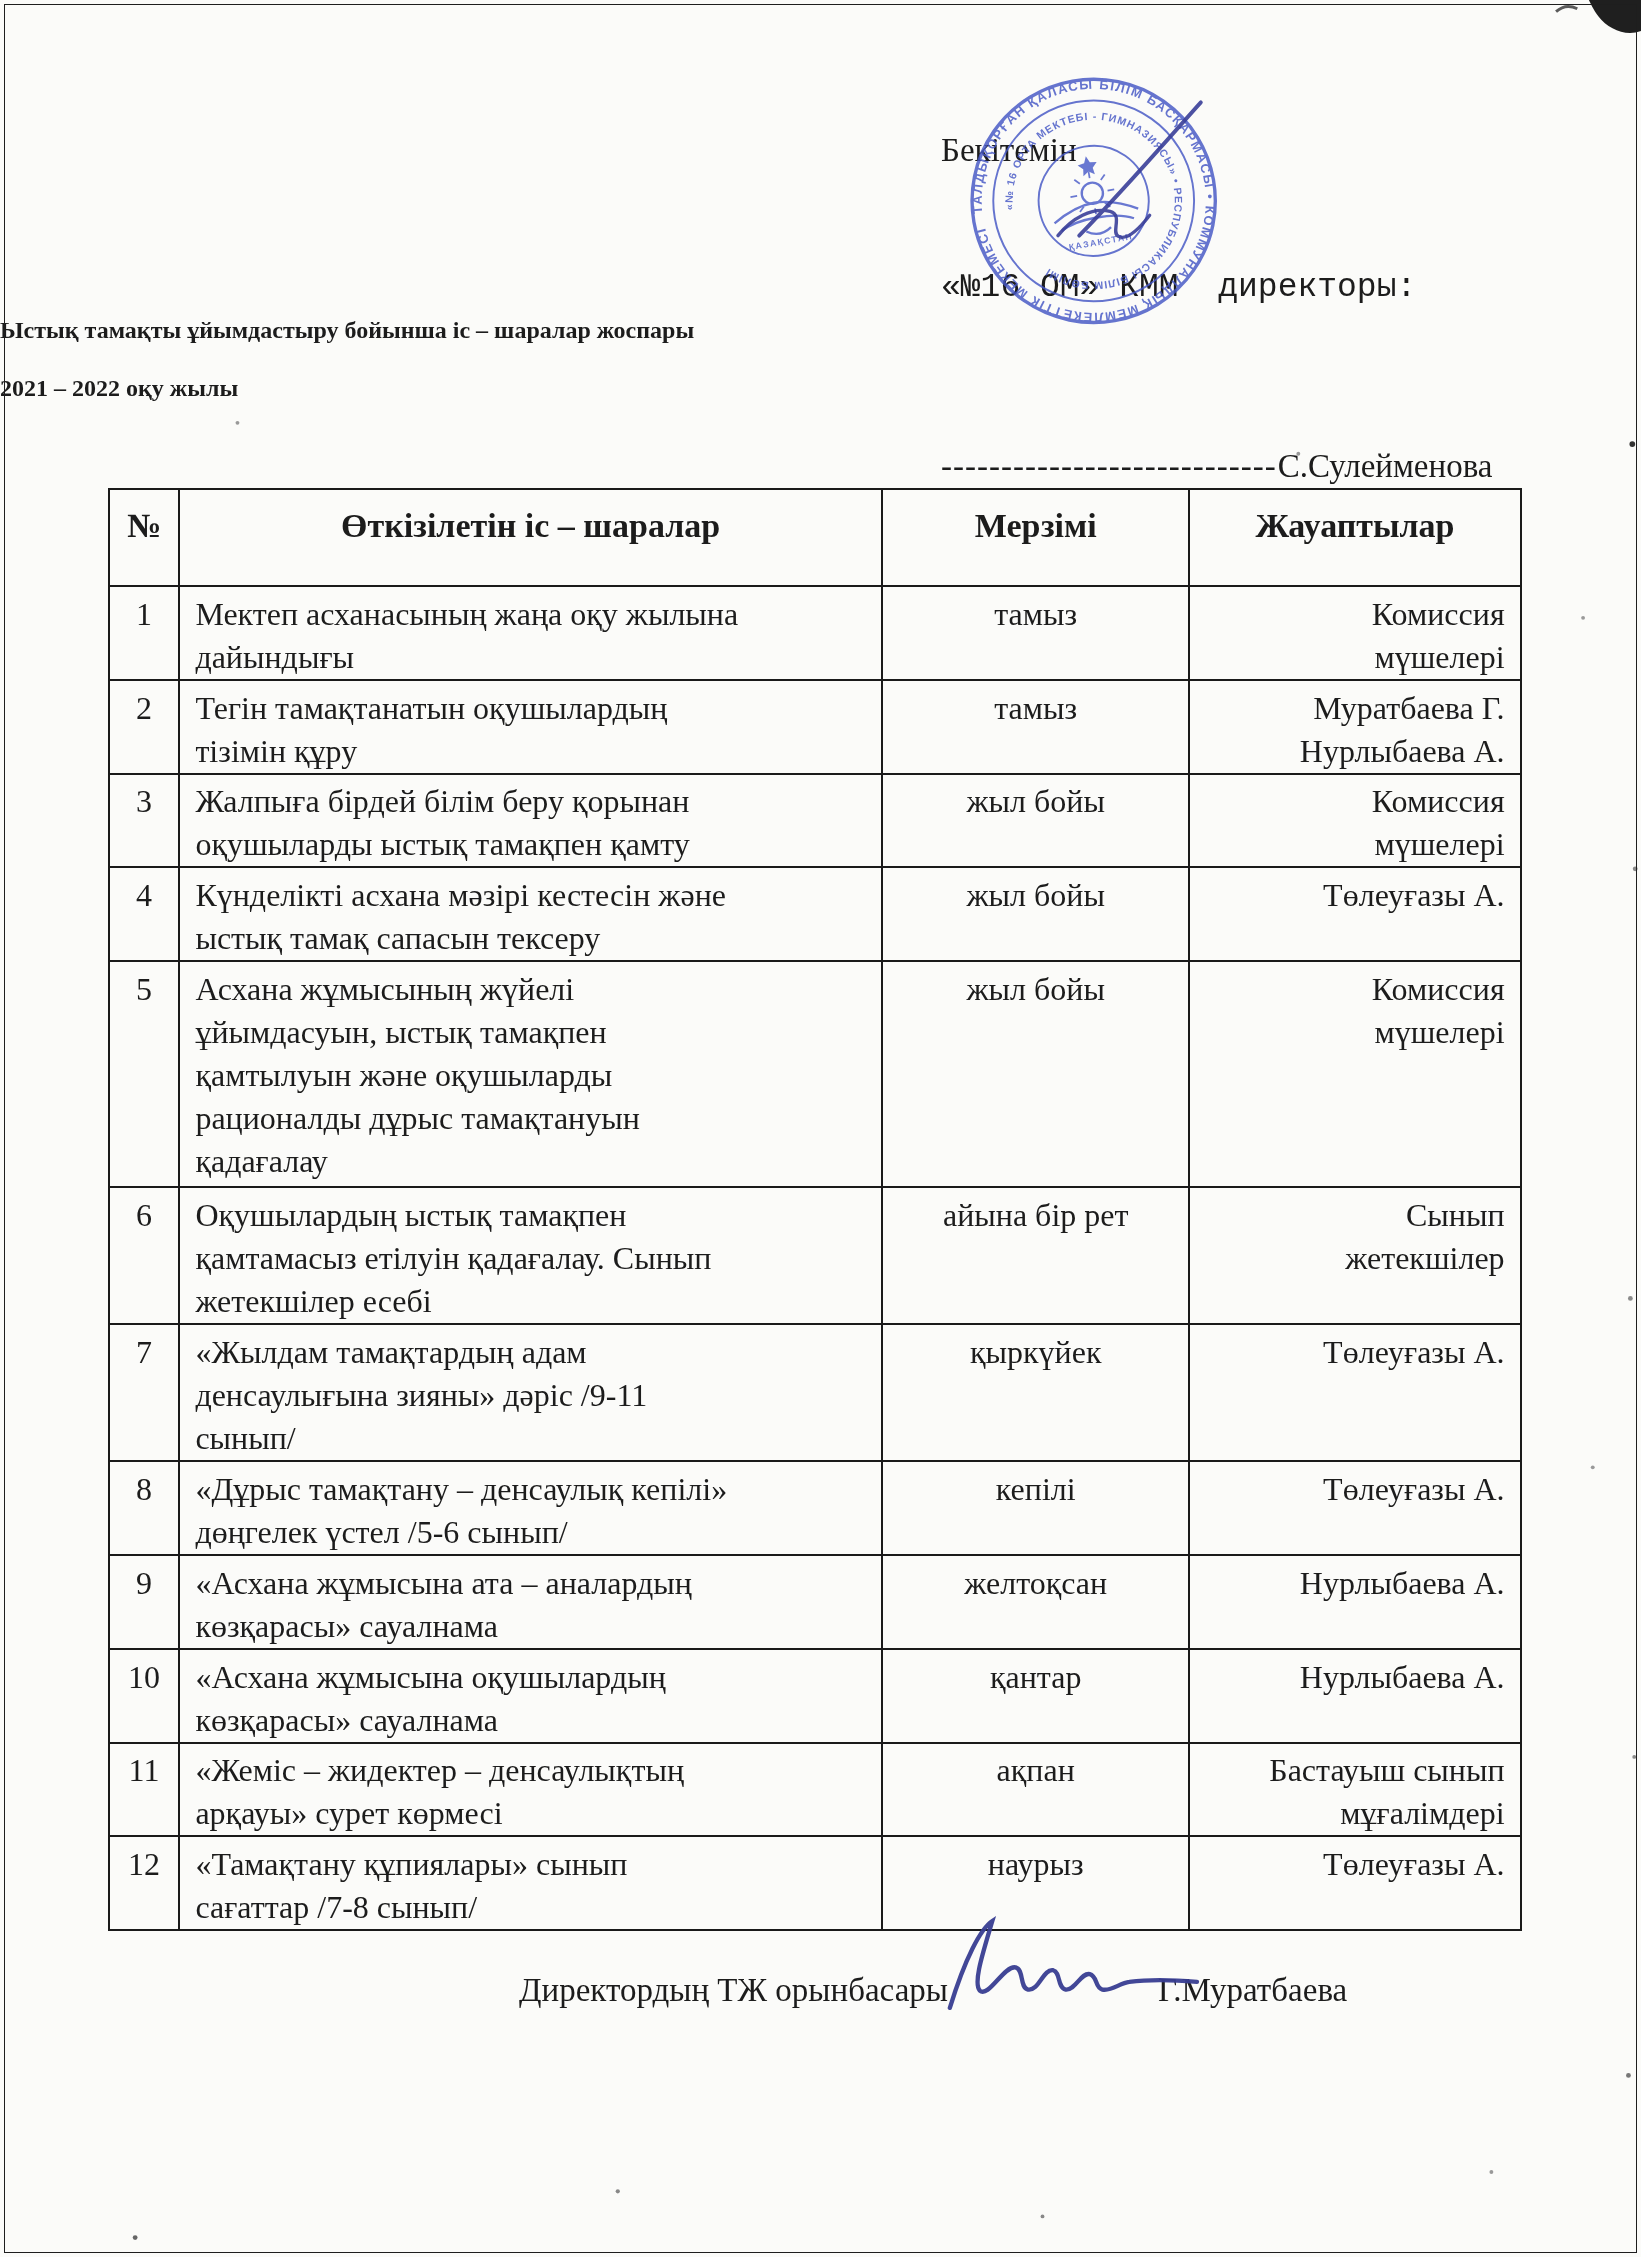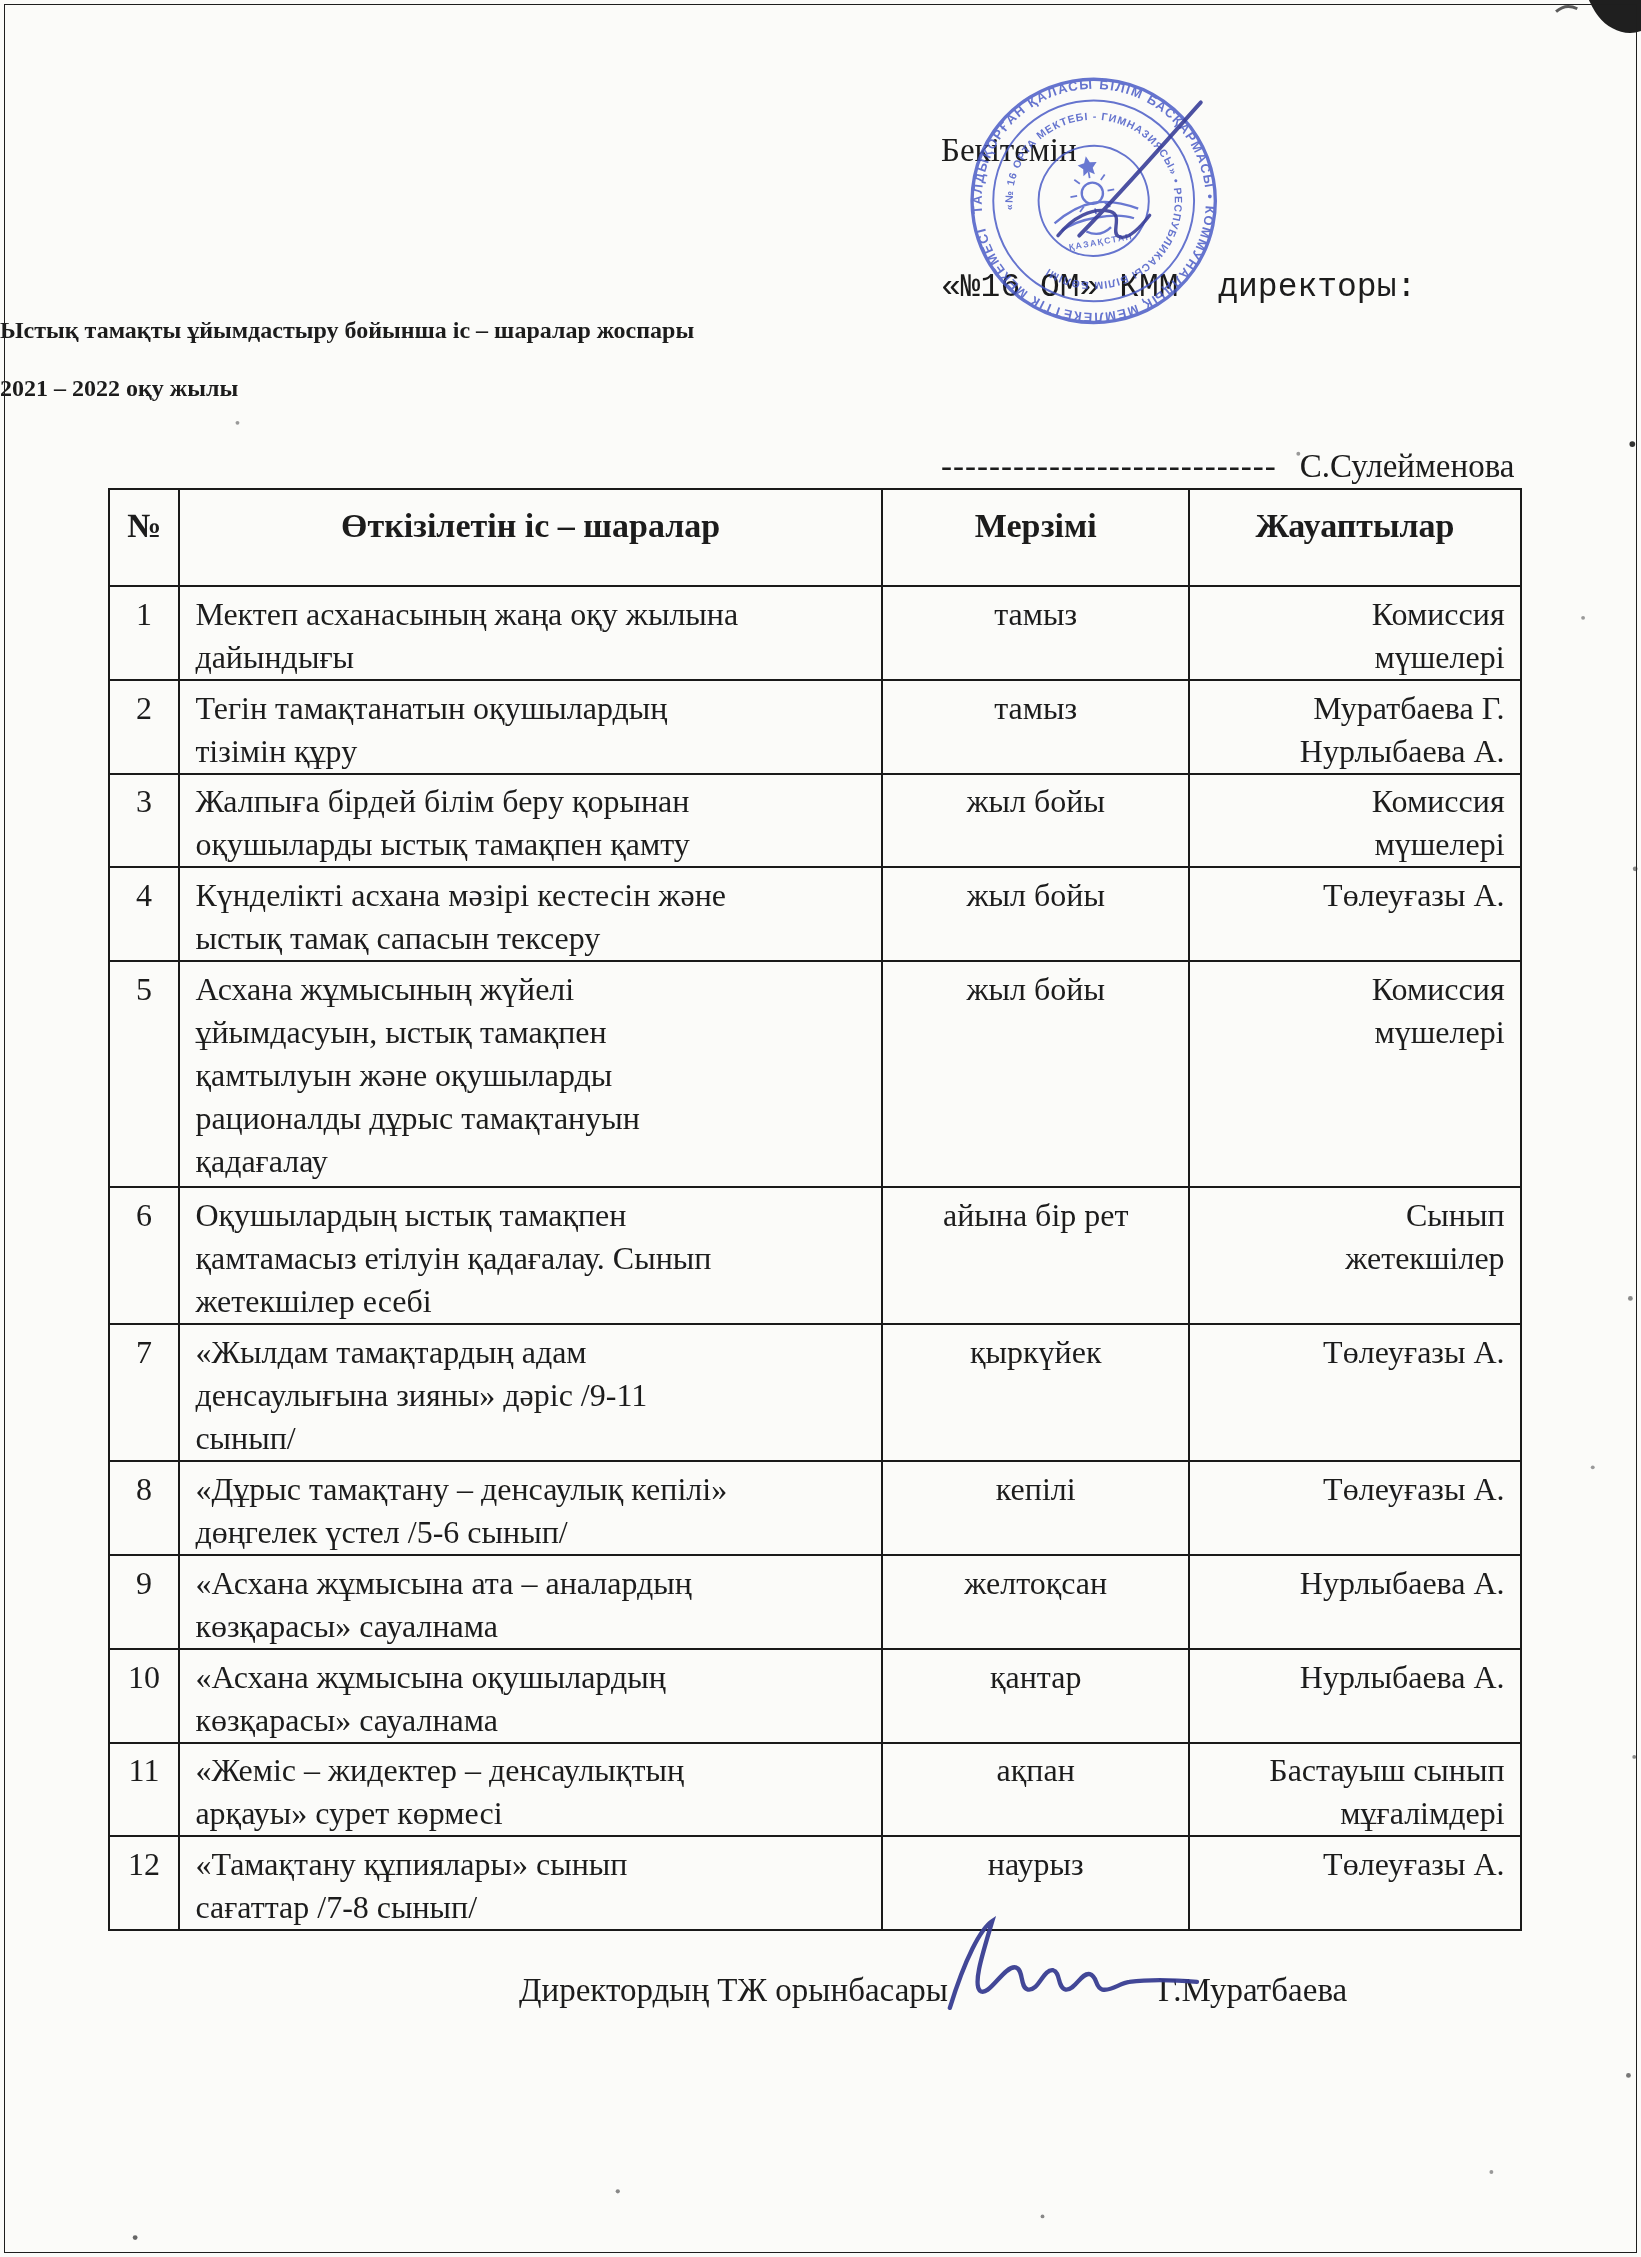--- a/index.html
+++ b/index.html
@@ -19,21 +19,21 @@
     z-index:6;
   }
   
   .approval{
     position:absolute;left:941px;top:48px;
     font-size:33px;line-height:41px;
     white-space:pre;z-index:2;
   }
   .approval .l2{margin-top:14px;font-family:Liberation Mono, monospace;}
   .approval .l3{margin-top:56px;letter-spacing:1px;}
-  .approval .signer{margin-left:23px;letter-spacing:0;}
+  .approval .signer{margin-left:1px;letter-spacing:0;}
   
   .title{
     position:absolute;top:307px;left:0;width:1337px;
     font-weight:bold;font-size:24px;line-height:46px;
     z-index:2;
   }
   .title .t2{margin-top:11.6px;}
   
   table.doc-table{
     position:absolute;left:108px;top:488px;

